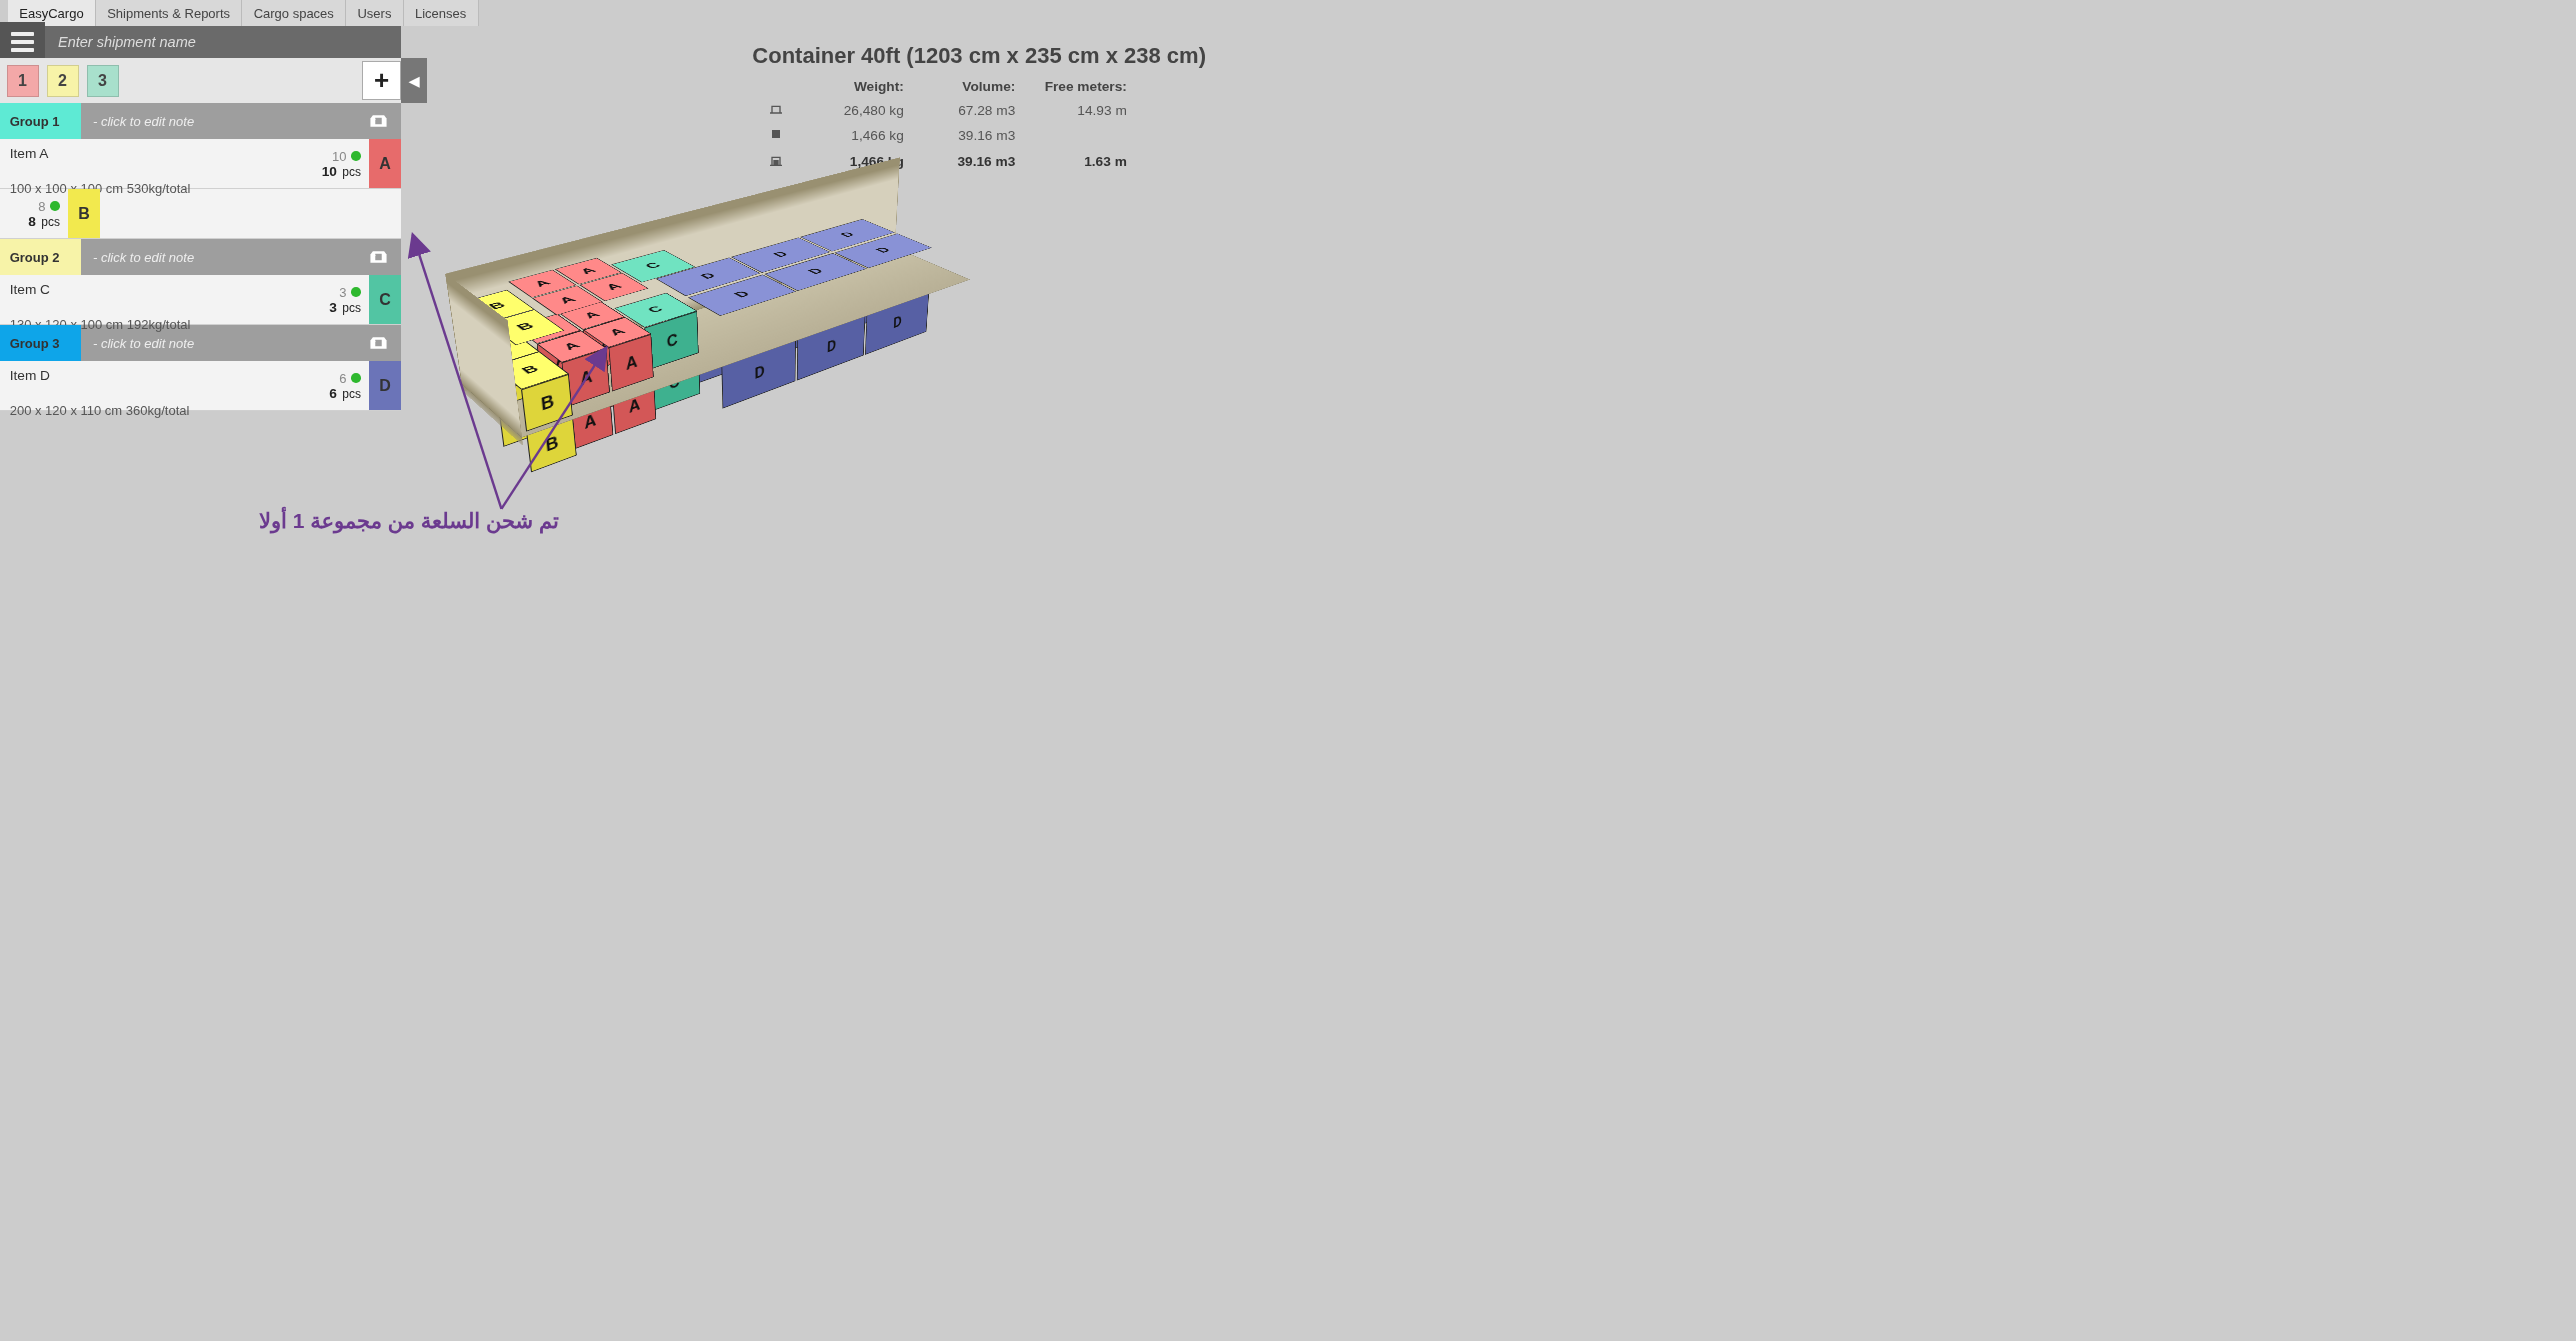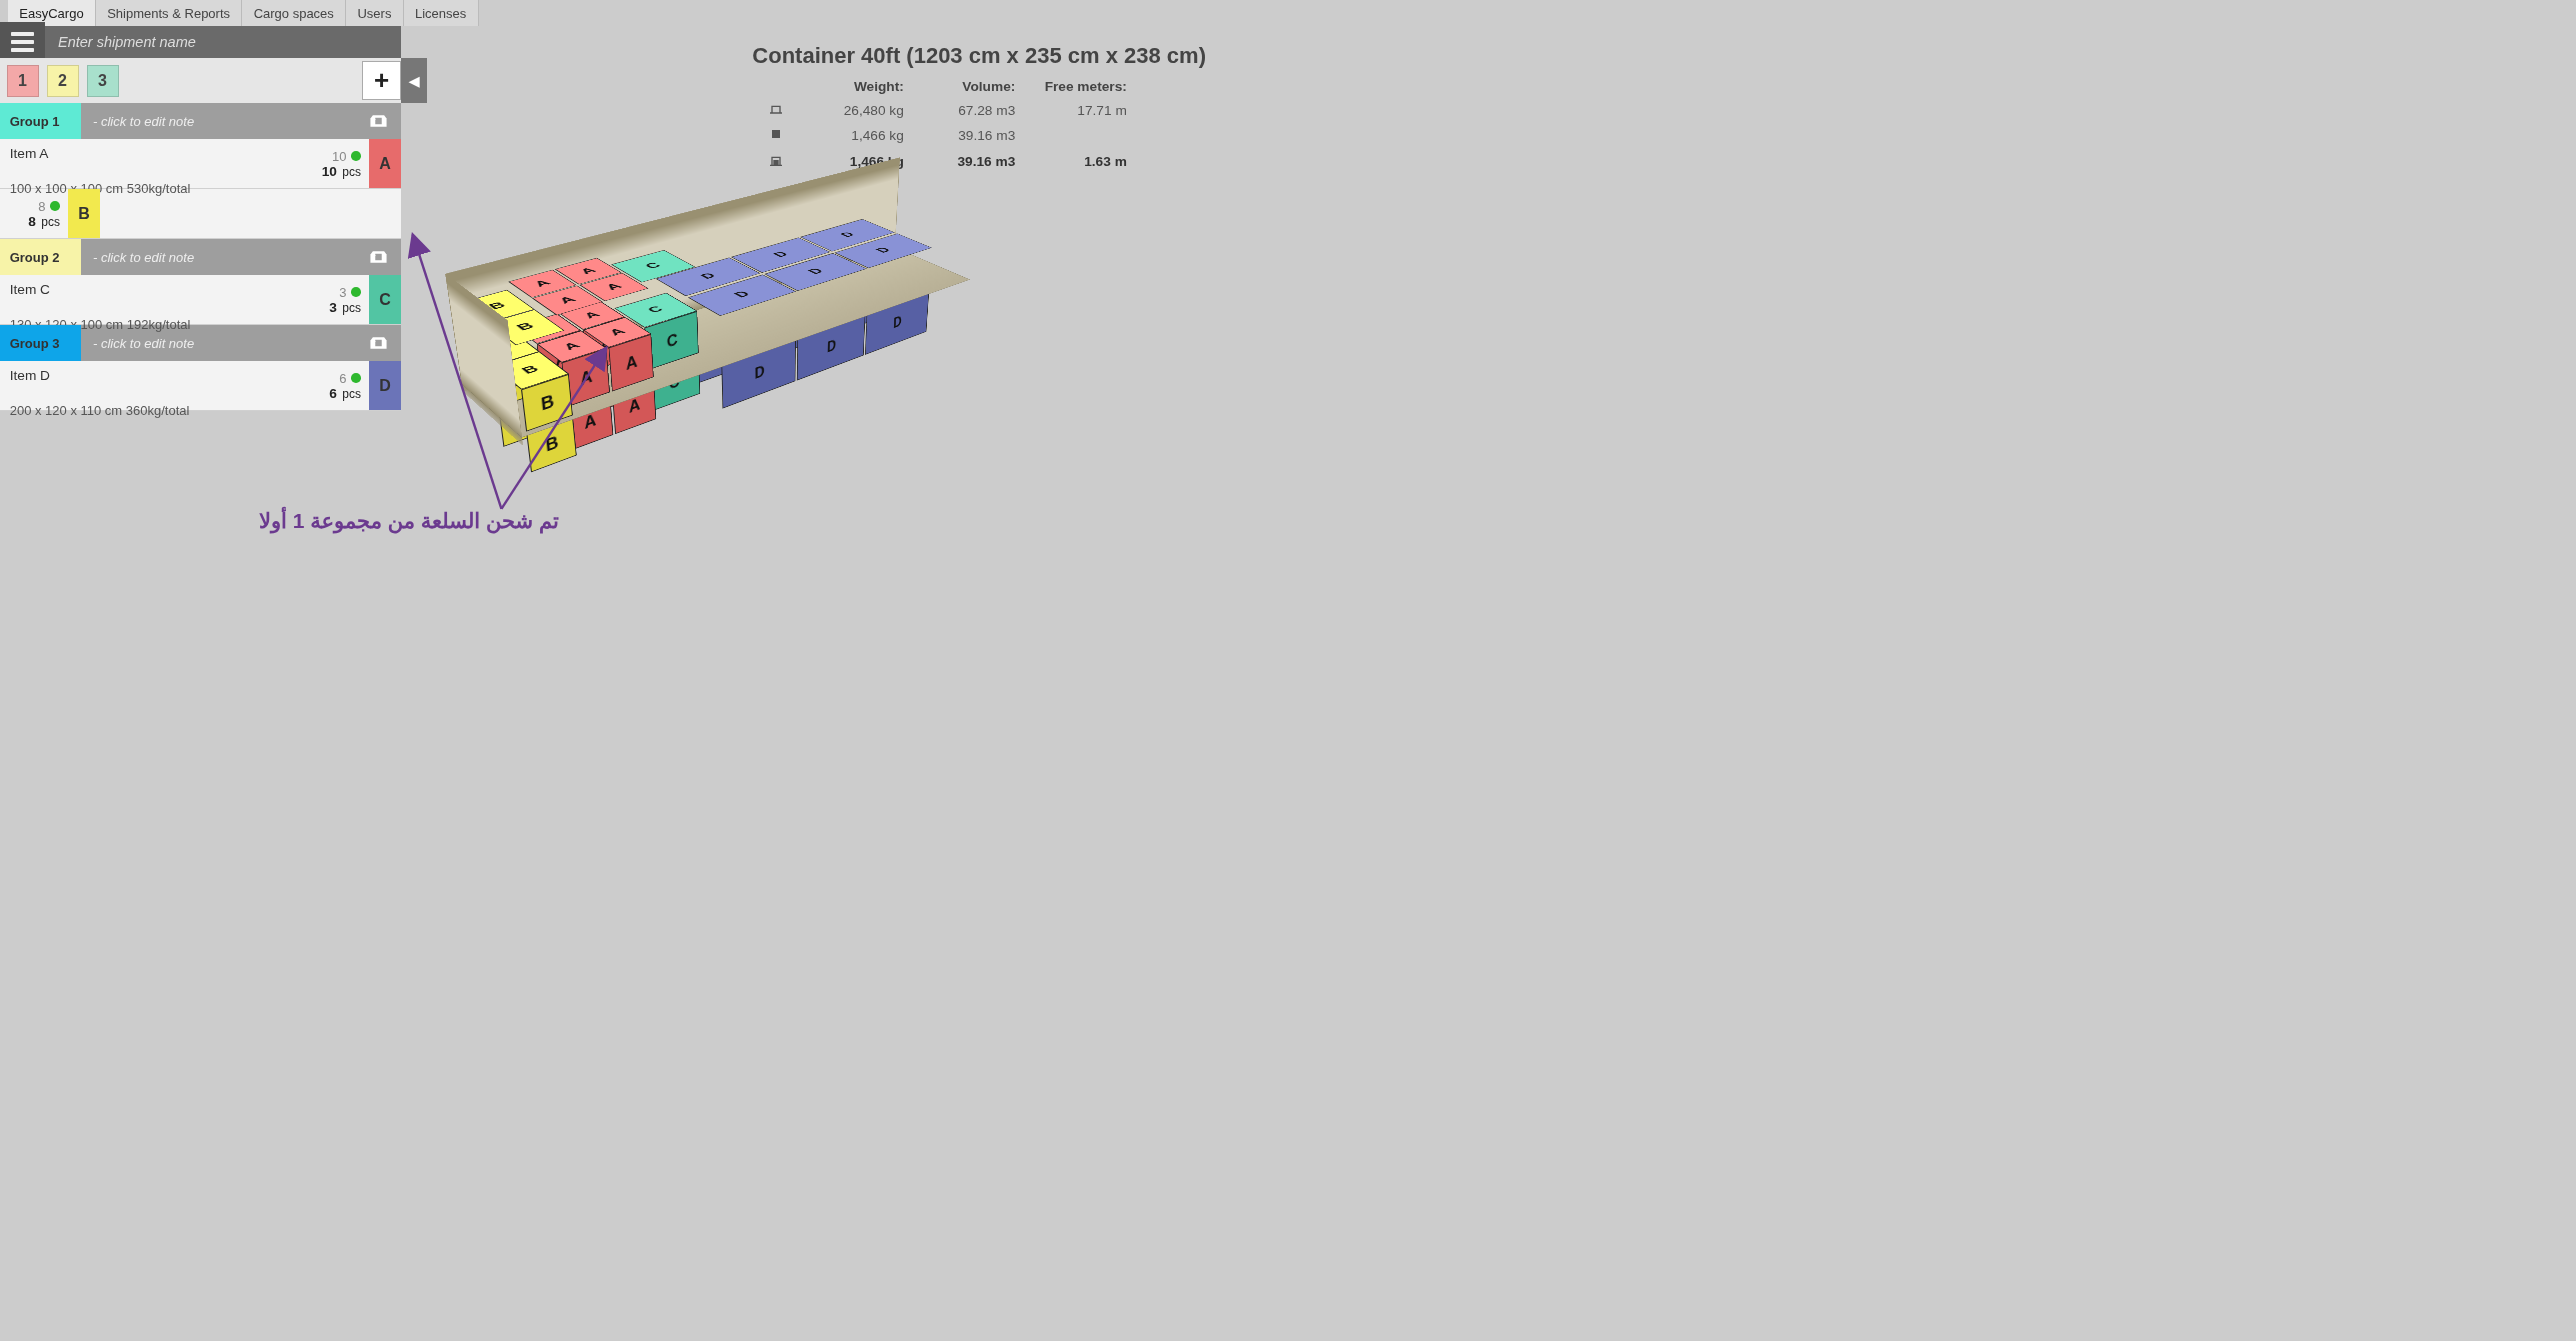--- a/index.html
+++ b/index.html
@@ -319,21 +319,21 @@
     <div></div>
     <div class="info-h">Weight:</div>
     <div class="info-h">Volume:</div>
     <div class="info-h">Free meters:</div>
 
     <div class="info-icon"><svg viewBox="0 0 24 24">
           <path fill="none" stroke="#555" stroke-width="2" d="M3 18h18M6 18V8h12v10"></path>
         </svg></div>
     <div>26,480 kg</div>
     <div>67.28 m3</div>
-    <div>17.71 m</div>
+    <div>14.93 m</div>
 
     <div class="info-icon"><svg viewBox="0 0 24 24">
           <rect x="6" y="6" width="12" height="12" fill="#555"></rect>
         </svg></div>
     <div>1,466 kg</div>
     <div>39.16 m3</div>
     <div></div>
 
     <div class="info-icon"><svg viewBox="0 0 24 24">
           <path fill="none" stroke="#555" stroke-width="2" d="M3 20h18M6 20V8h12v12"></path>

